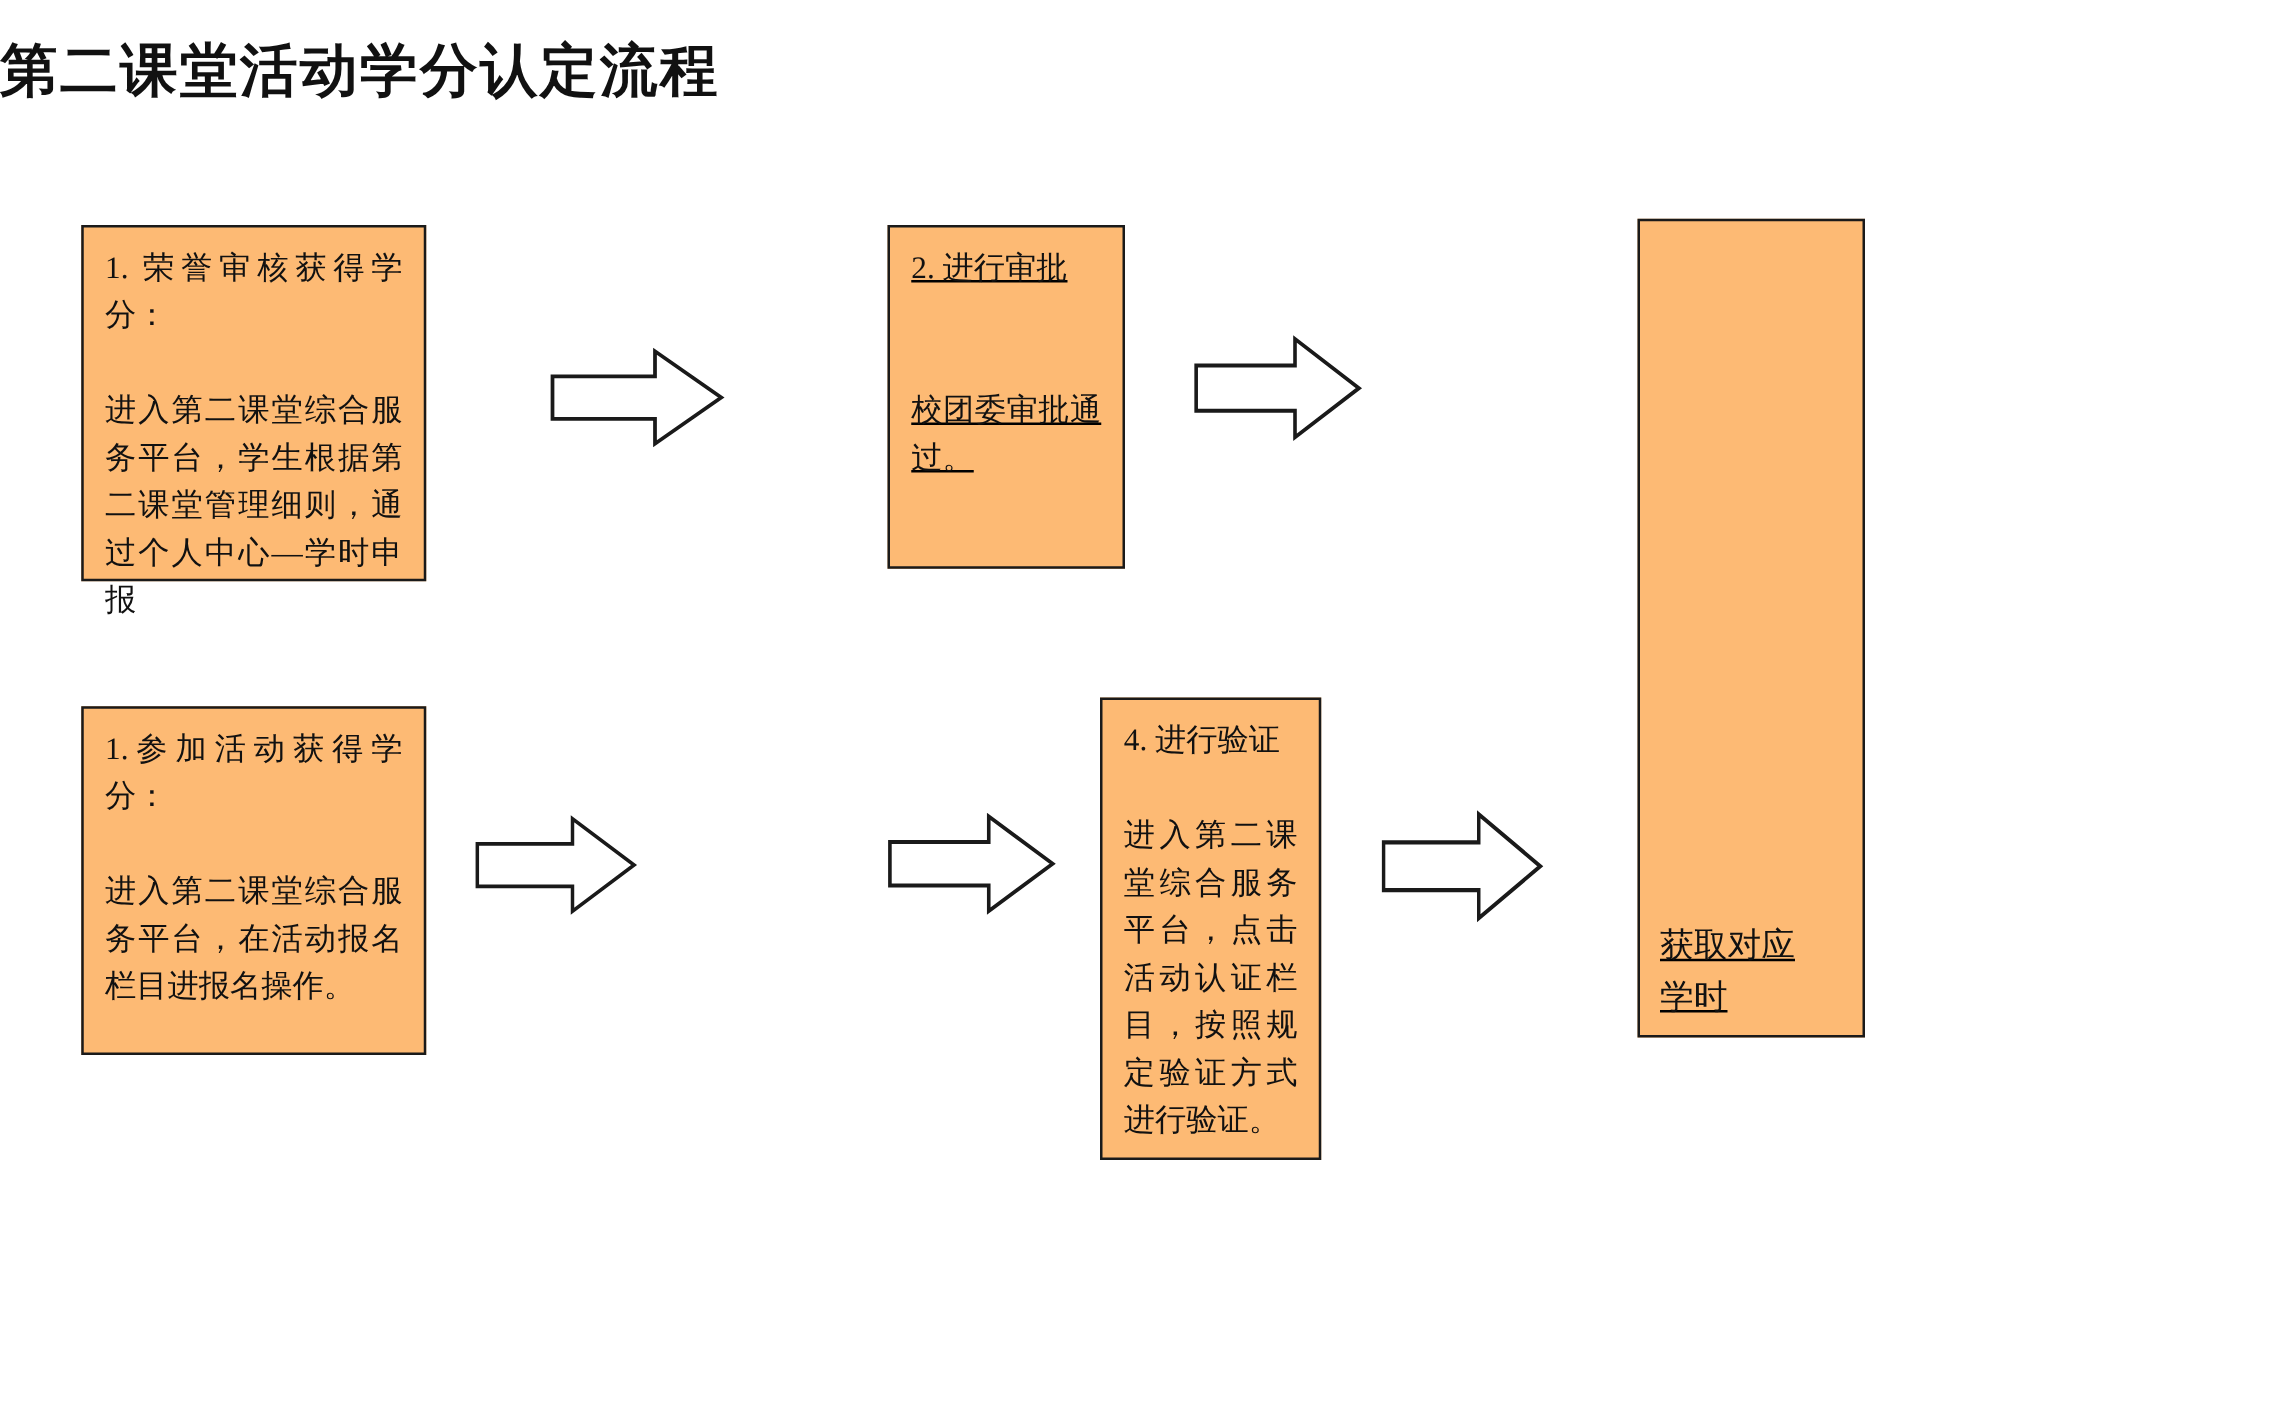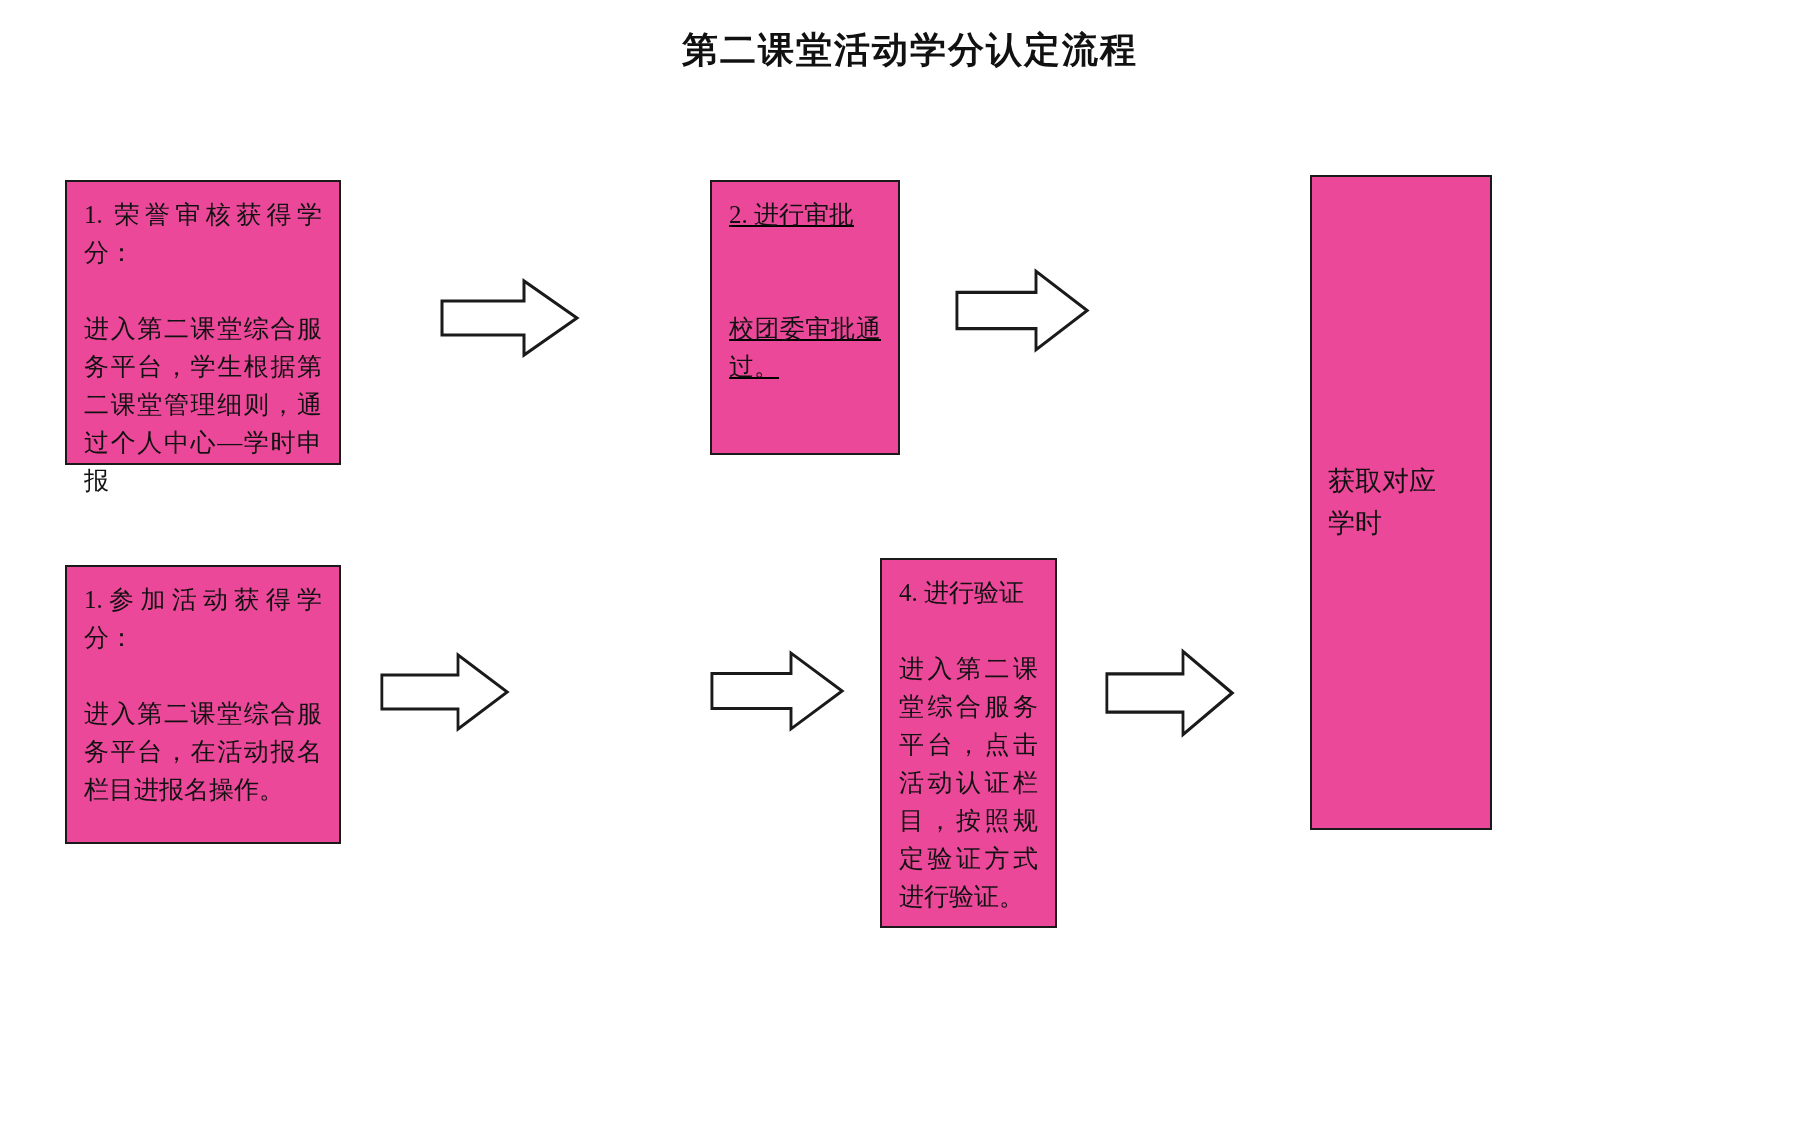--- a/index.html
+++ b/index.html
@@ -14,47 +14,47 @@
     height: 1131px;
     background: #ffffff;
     overflow: hidden;
   }
   .title {
     position: absolute;
     left: 0;
     top: 26px;
     width: 100%;
     margin: 0;
-    text-align: center;
-    font-size: 36px;
+    text-align: left;
+    font-size: 46px;
     font-weight: 700;
     color: #111111;
     letter-spacing: 2px;
     font-family: "Liberation Serif", "DejaVu Serif", serif;
   }
   .box {
     position: absolute;
     border: 2px solid #1a1a1a;
-    background: #ec4899;
+    background: #fdba74;
     box-sizing: border-box;
   }
   .box-text {
     white-space: pre-line;
     font-size: 25px;
     line-height: 1.52;
     color: #111111;
     text-align: justify;
     text-justify: inter-character;
     padding: 14px 17px;
   }
   
   .box-honor      { left: 65px;   top: 180px; width: 276px; height: 285px; }
   .box-approval   { left: 710px;  top: 180px; width: 190px; height: 275px; text-decoration: underline; }
   .box-result     { left: 1310px; top: 175px; width: 182px; height: 655px;
-                    display: flex; align-items: center; }
+                    display: flex; align-items: flex-end; text-decoration: underline; }
   .box-result .box-text { font-size: 27px; padding: 10px 16px; text-align: left; }
   
   .box-activity   { left: 65px;  top: 565px; width: 276px; height: 279px; }
   .box-participate{ left: 520px; top: 558px; width: 175px; height: 277px; }
   .box-verify     { left: 880px; top: 558px; width: 177px; height: 370px; }
   
   .arrow { position: absolute; display: block; }
   .arrow polygon { fill: #ffffff; stroke: #1a1a1a; stroke-width: 3; stroke-linejoin: miter; }
   .arrow-1 { left: 440px;  top: 278px; width: 140px; height: 80px; }
   .arrow-2 { left: 955px;  top: 268px; width: 135px; height: 85px; }

